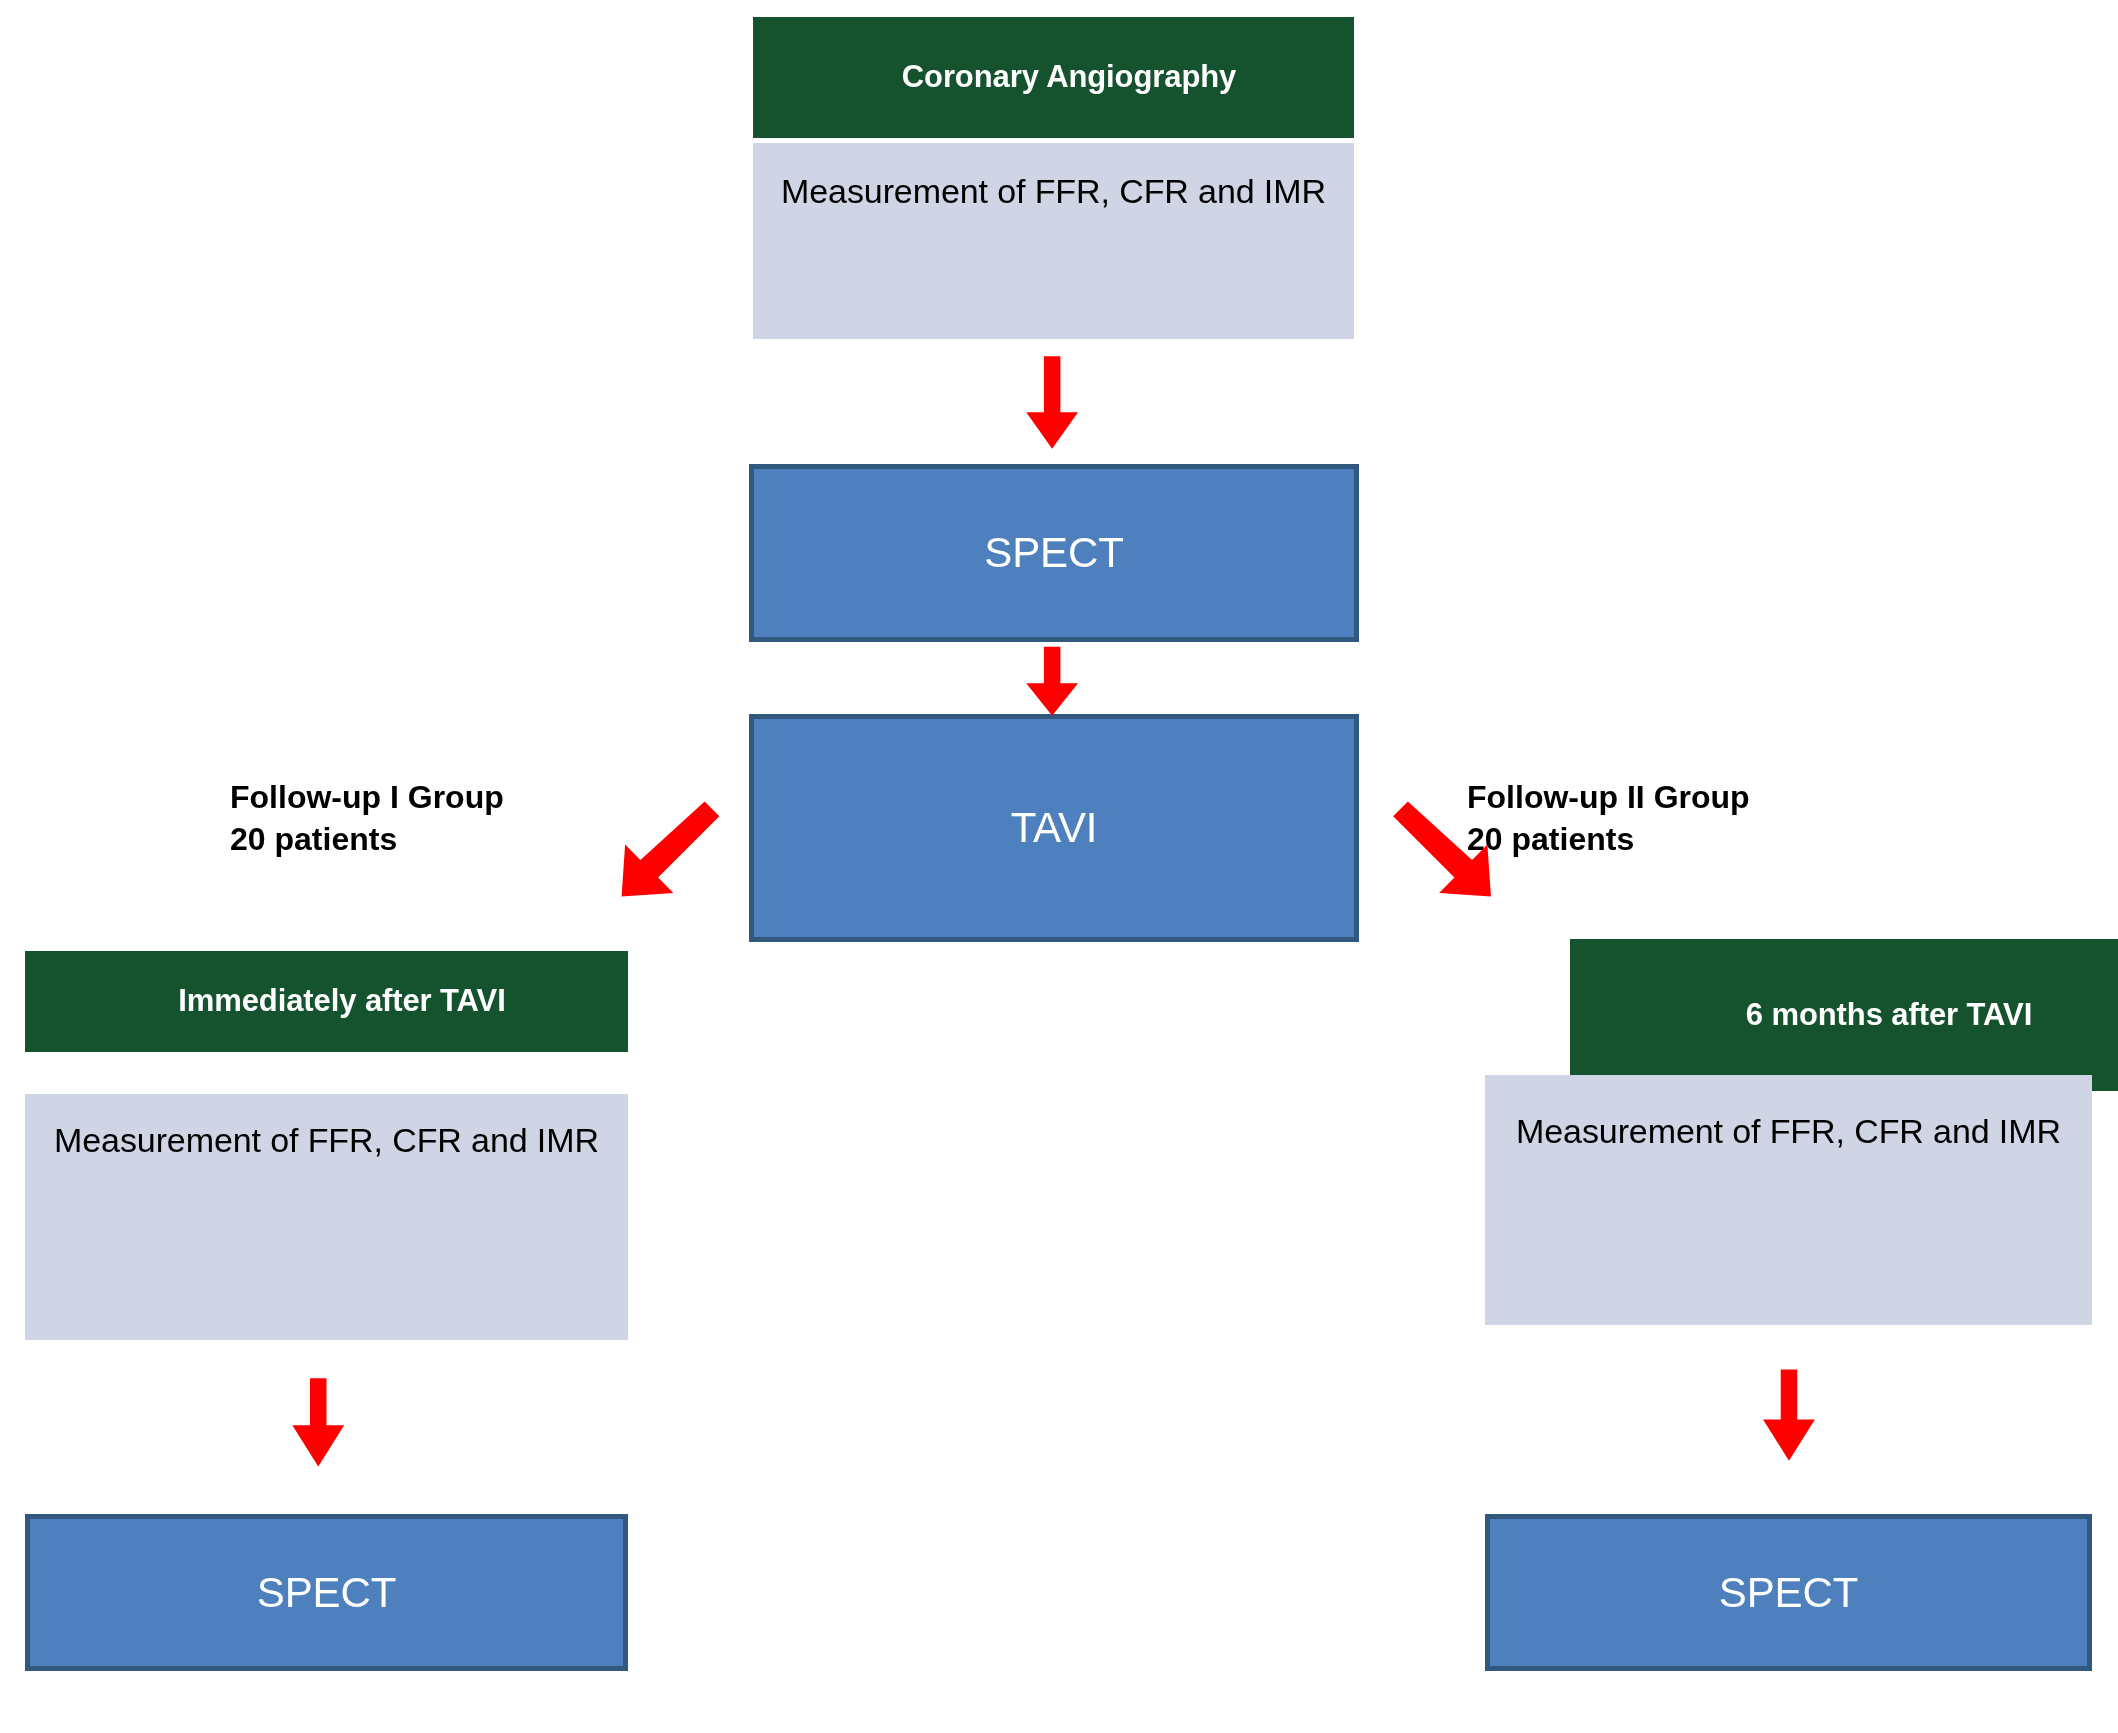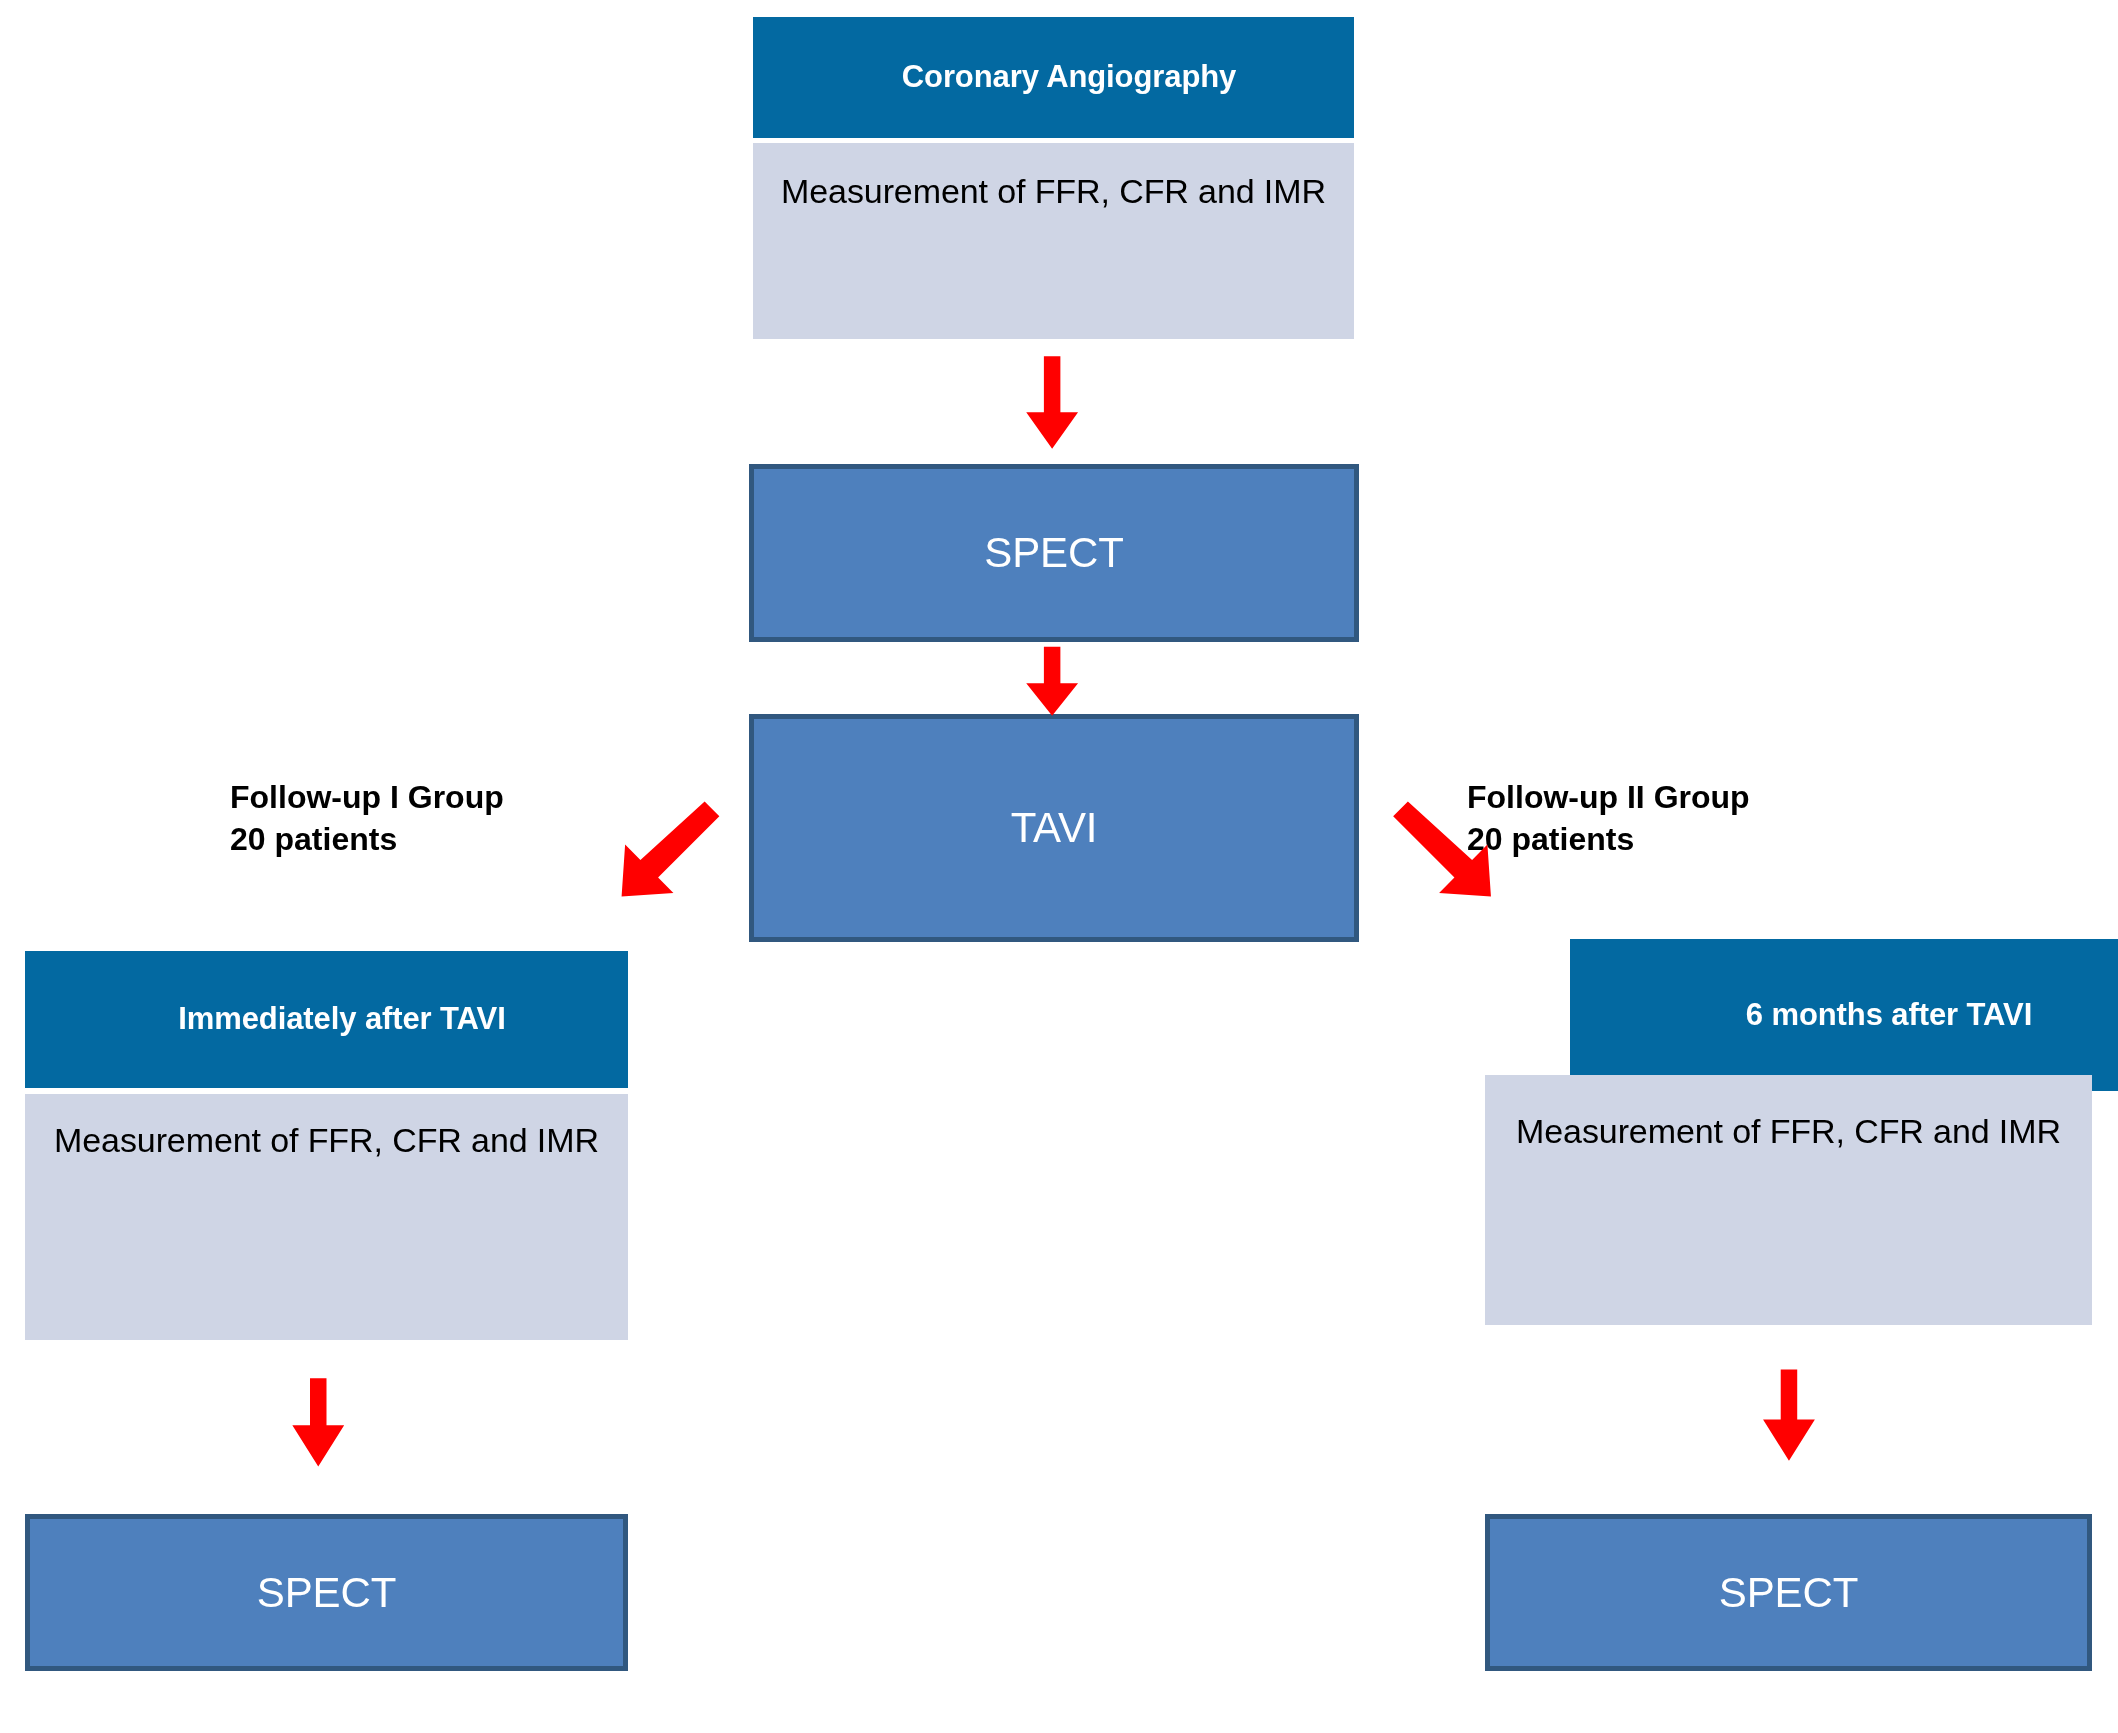--- a/index.html
+++ b/index.html
@@ -19,21 +19,21 @@
     position: absolute;
     box-sizing: border-box;
     display: flex;
     align-items: center;
     justify-content: center;
     text-align: center;
   }
 
   
   .hdr {
-    background: #0369a1;
+    background: #14532d;
     color: #FFFFFF;
     font-weight: bold;
     padding-left: 31px;
   }
   
   .body-box {
     background: #CFD5E5;
     color: #000000;
     font-weight: normal;
     align-items: flex-start;
@@ -96,21 +96,21 @@
 <div class="node solid" style="left:749px; top:714px; width:610px; height:228px;">
   <span class="txt t-big">TAVI</span>
 </div>
 
 <div class="grp-label" style="left:230px; top:777px; width:430px;">Follow-up I Group
 20 patients</div>
 
 <div class="grp-label" style="left:1467px; top:777px; width:430px;">Follow-up II Group
 20 patients</div>
 
-<div class="node hdr" style="left:25px; top:951px; width:603px; height:137px;">
+<div class="node hdr" style="left:25px; top:951px; width:603px; height:101px;">
   <span class="txt t-hdr">Immediately after TAVI</span>
 </div>
 
 <div class="node body-box" style="left:25px; top:1094px; width:603px; height:246px; padding:23.6px 26px 0 26px;">
   <span class="txt t-body">Measurement  of FFR, CFR and IMR</span>
 </div>
 
 <div class="node solid" style="left:25px; top:1514px; width:603px; height:157px;">
   <span class="txt t-big">SPECT</span>
 </div>

